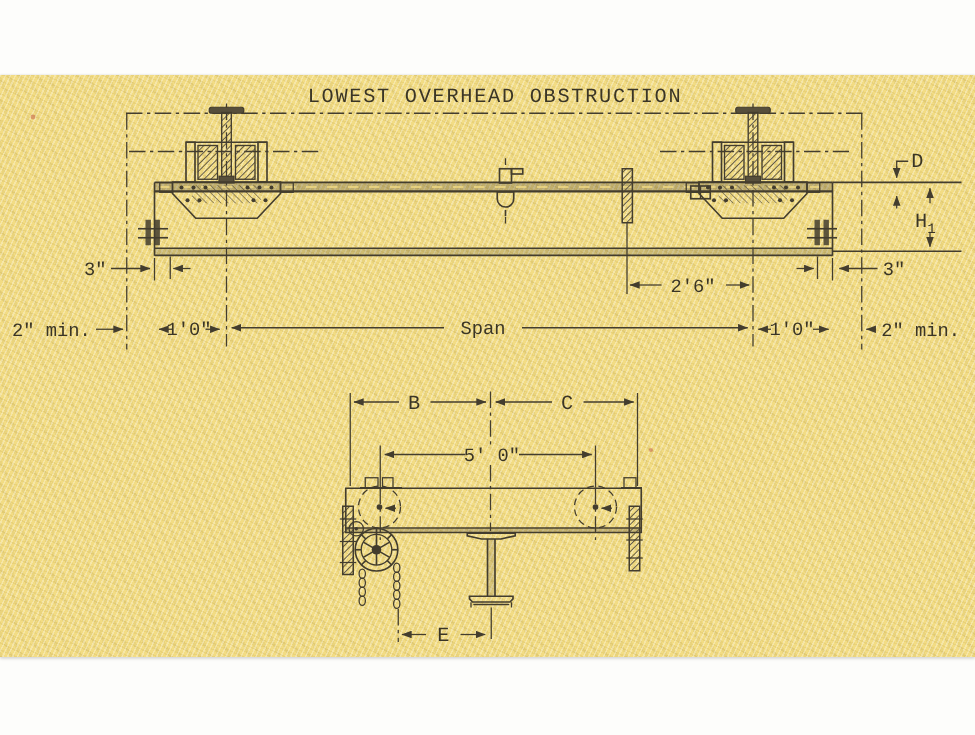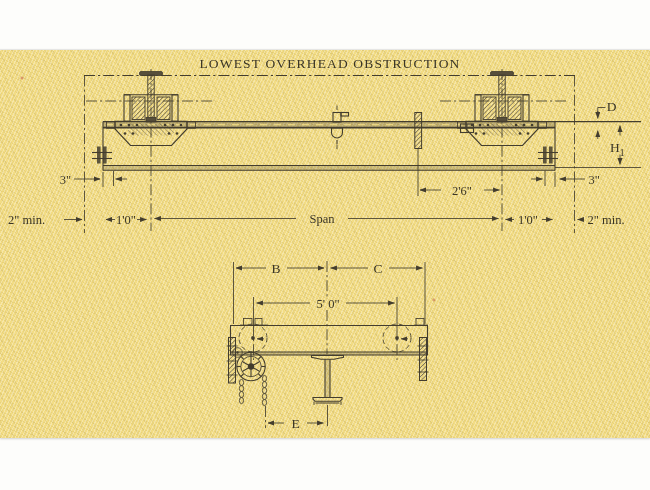--- a/index.html
+++ b/index.html
@@ -1,19 +1,19 @@
 <!DOCTYPE html>
 <html><head>
 <meta charset="utf-8">
 <style>
   html,body{margin:0;padding:0;}
   .stage{
     position:relative;width:650px;height:490px;overflow:hidden;
     background:#fdfdfb;
-    font-family:Liberation Serif, serif;
+    font-family:Liberation Mono, monospace;
   }
   .paper{
     position:absolute;left:0;top:50px;width:650px;height:388px;
     background-color:#f2dc84;
     background-image:
       repeating-linear-gradient(115deg, rgba(255,255,255,0.30) 0 1px, rgba(255,255,255,0) 1px 3px),
       repeating-linear-gradient(25deg, rgba(170,140,50,0.13) 0 1px, rgba(170,140,50,0) 1px 4px),
       repeating-linear-gradient(65deg, rgba(120,100,30,0.07) 0 2px, rgba(120,100,30,0) 2px 6px);
     box-shadow:0 1px 2px rgba(0,0,0,0.18), 0 -1px 1px rgba(0,0,0,0.08);
   }

